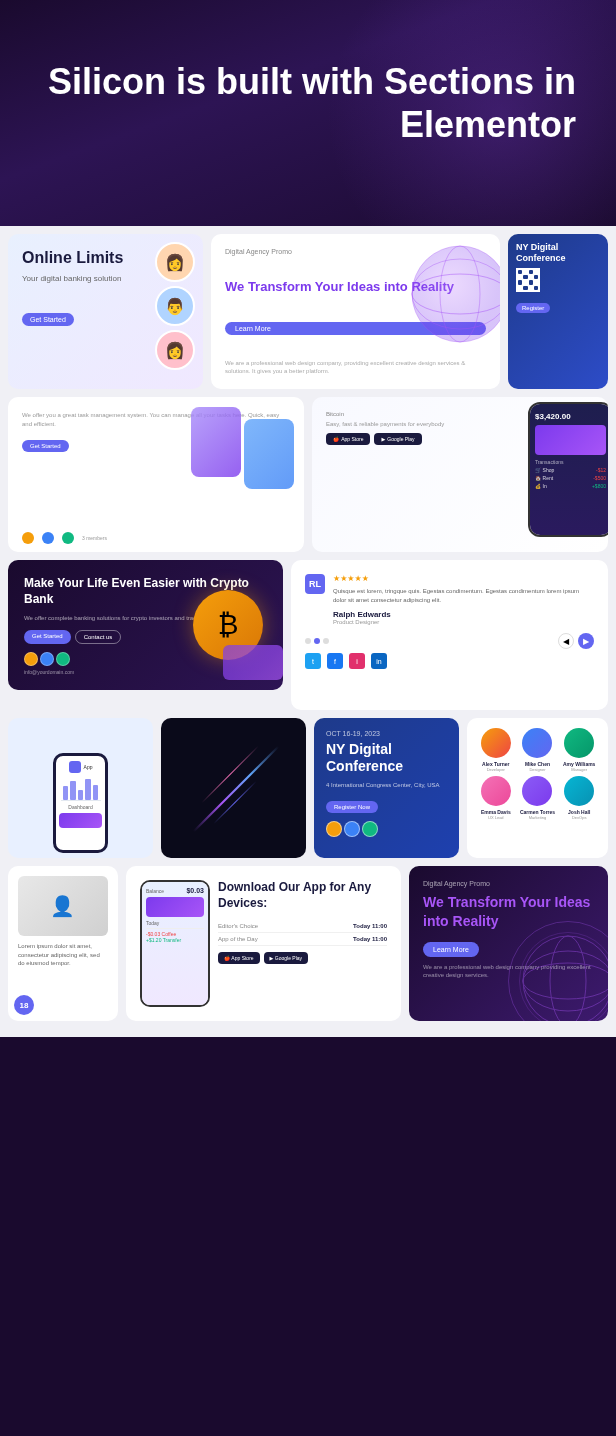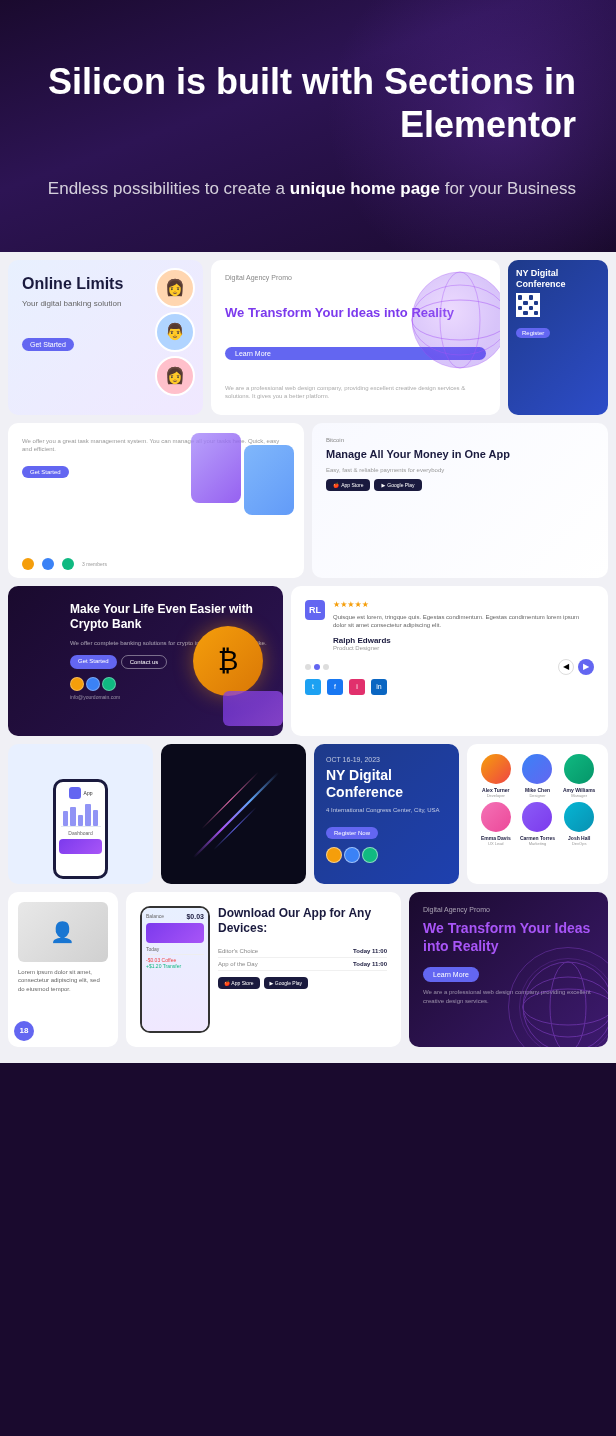--- a/index.html
+++ b/index.html
@@ -362,24 +362,23 @@
       display: flex;
       justify-content: space-between;
       font-size: 5px;
       color: rgba(255,255,255,0.8);
       margin-bottom: 2px;
     }
 
     
     .card-crypto {
       width: 275px;
-      height: 150px;
+      height: 130px;
       background: linear-gradient(135deg, #1a0a2e, #2d1454);
       flex-shrink: 0;
-      padding-left: 46px;
     }
     .card-testimonial {
       flex: 1;
       height: 150px;
       background: #fff;
     }
 
     .crypto-inner {
       padding: 16px;
       height: 100%;
@@ -885,23 +884,20 @@
     }
 
     
     ::-webkit-scrollbar { display: none; }
   </style>
 </head>
 <body>
 
 <div class="hero">
   <h1 class="hero-title">Silicon is built with Sections in Elementor</h1>
-  <p class="hero-subtitle">
-    <span>Endless possibilities to create a </span><strong>unique home page</strong><span> for your Business</span>
-  </p>
 </div>
 
 <div class="grid-section">
 
   <div class="grid-row row1">
 
     <div class="card card-online">
       <div class="card-online-inner">
         <div class="card-online-title">Online Limits</div>
         <div class="card-online-sub">Your digital banking solution</div>
@@ -986,30 +982,48 @@
           <div style="width:12px;height:12px;border-radius:50%;background:#3b82f6;"></div>
           <div style="width:12px;height:12px;border-radius:50%;background:#10b981;"></div>
           <div style="font-size:5px;color:#999;align-self:center;">3 members</div>
         </div>
       </div>
     </div>
 
     <div class="card card-money">
       <div class="card-money-inner">
         <div class="money-label">Bitcoin</div>
-        <div class="money-title">Manage All Your Money in One App</div>
         <div class="money-sub">Easy, fast &amp; reliable payments for everybody</div>
         <div class="store-btns">
           <div class="store-btn">
             <span>🍎</span>
             <span>App Store</span>
           </div>
           <div class="store-btn">
             <span>▶</span>
             <span>Google Play</span>
+          </div>
+        </div>
+        <div class="phone-mockup">
+          <div class="phone-screen">
+            <div class="phone-balance">$3,420.00</div>
+            <div class="phone-card-chip"></div>
+            <div class="phone-txn">Transactions</div>
+            <div class="phone-txn-row">
+              <span>🛒 Shop</span>
+                <span style="color:#ef4444;">-$12</span>
+            </div>
+            <div class="phone-txn-row">
+              <span>🏠 Rent</span>
+                <span style="color:#ef4444;">-$500</span>
+            </div>
+            <div class="phone-txn-row">
+              <span>💰 In</span>
+                <span style="color:#10b981;">+$800</span>
+            </div>
           </div>
         </div>
       </div>
     </div>
   </div>
 
   <div class="grid-row">
 
     <div class="card card-crypto">
       <div class="crypto-inner">

